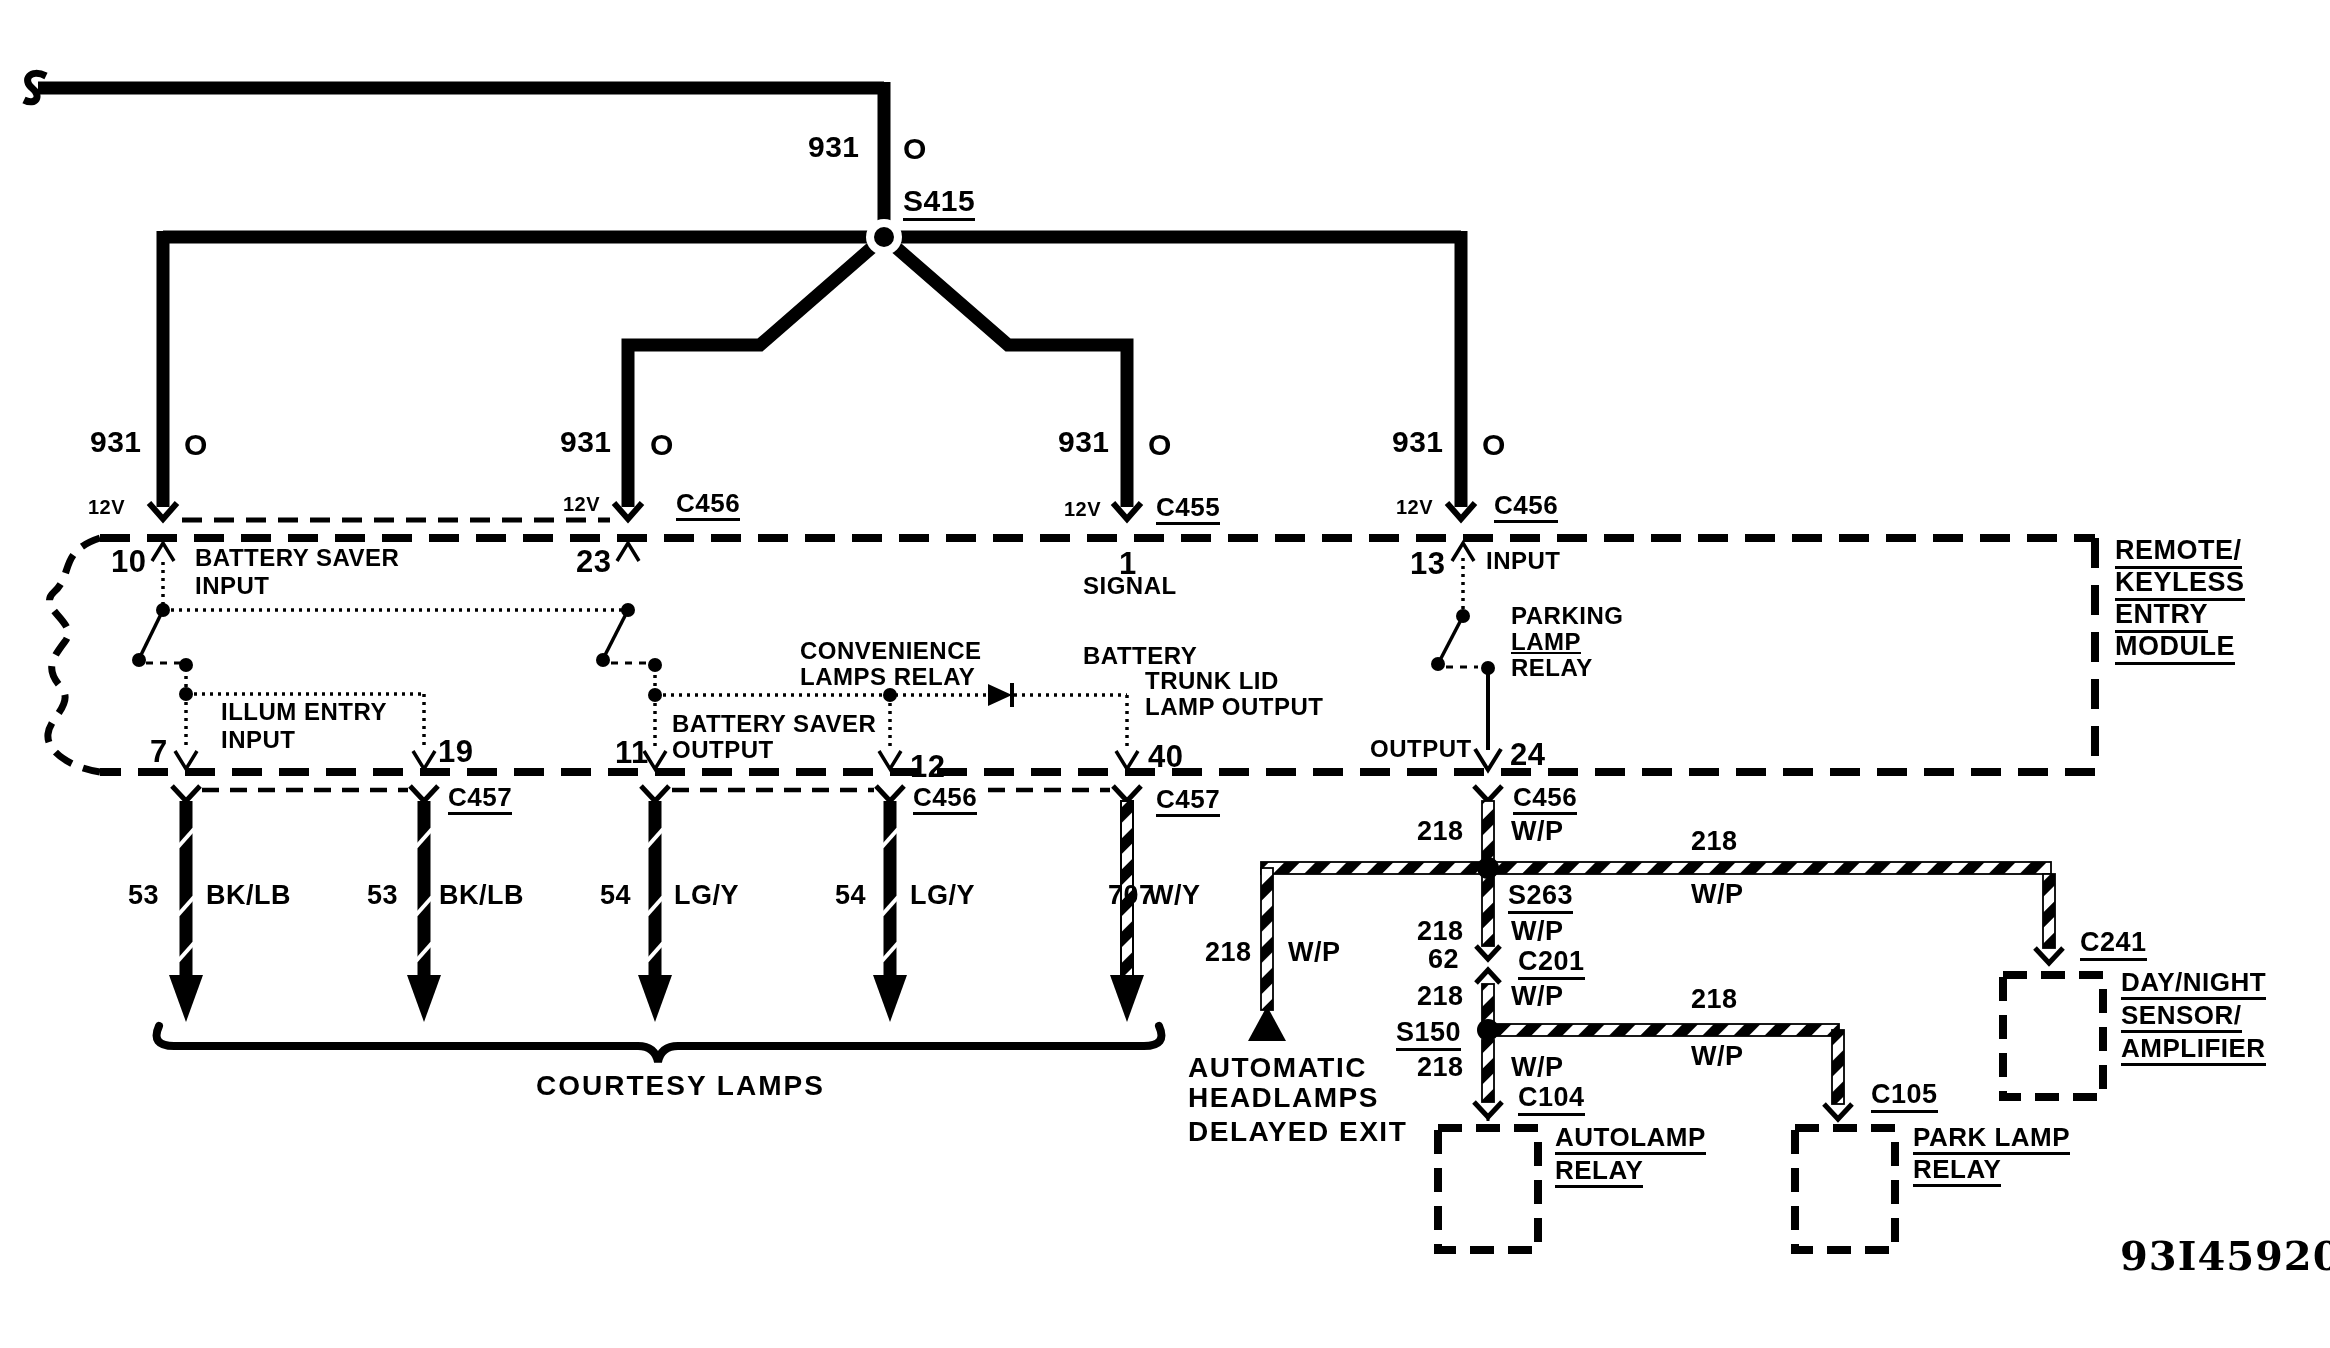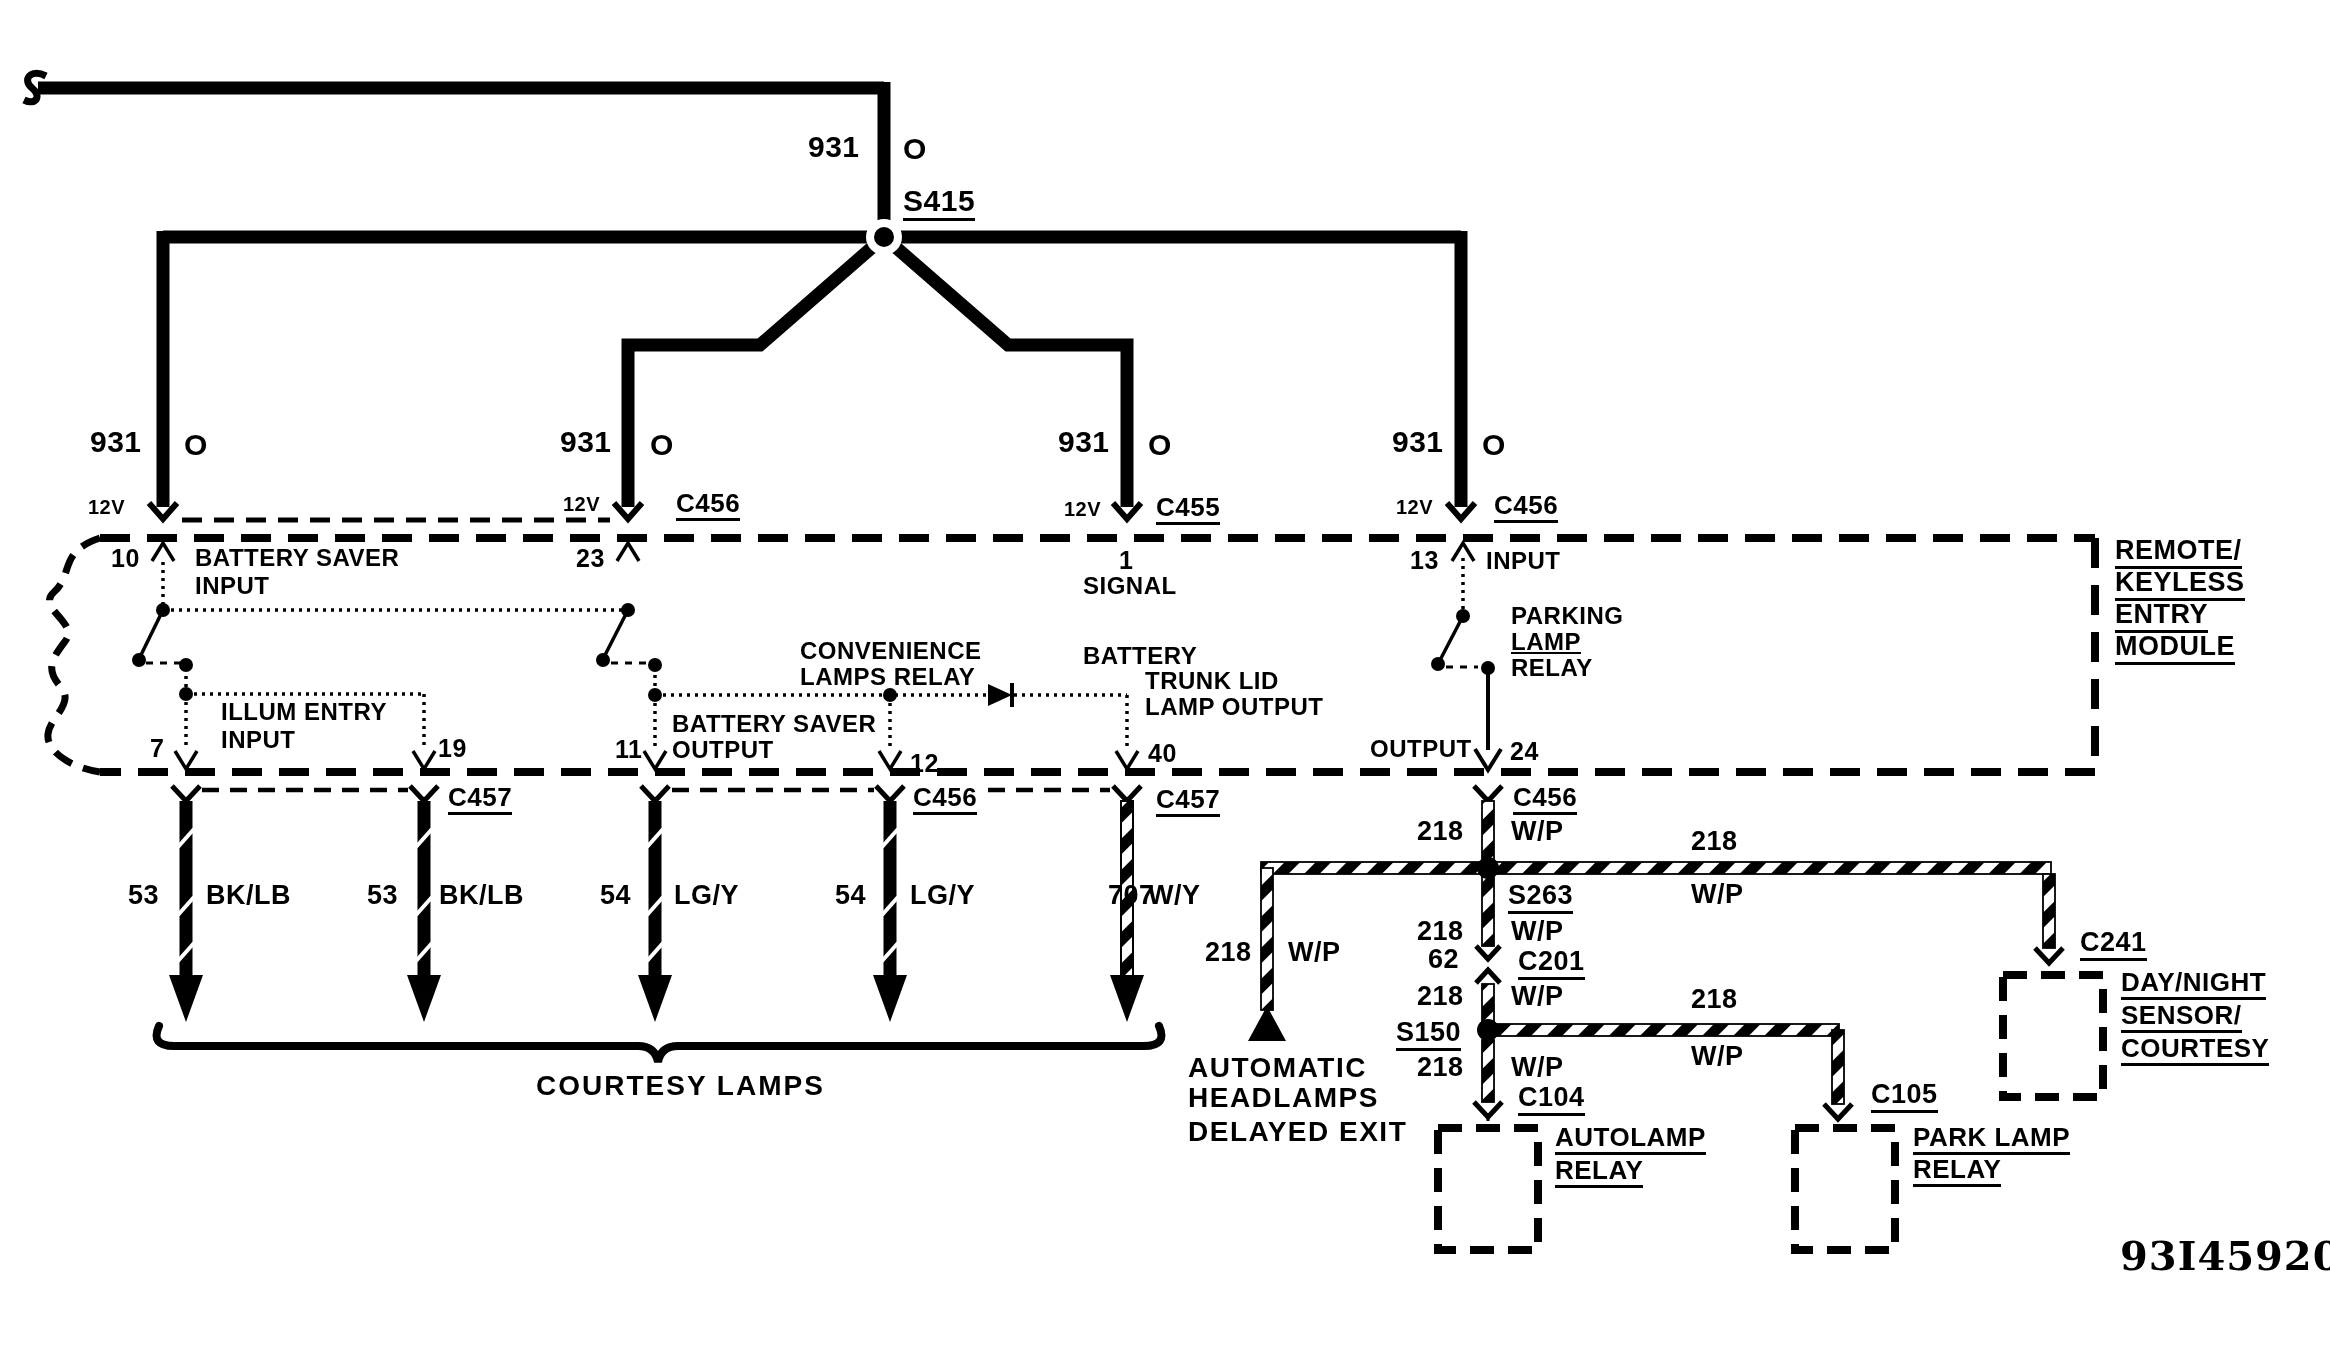--- a/index.html
+++ b/index.html
@@ -2,21 +2,21 @@
 <html><head>
 <meta charset="utf-8">
 <style>
   html,body{margin:0;padding:0;background:#fff;}
   #canvas{position:relative;width:2330px;height:1348px;background:#fff;overflow:hidden;}
   #wires{position:absolute;left:0;top:0;}
   .lbl{position:absolute;color:#000;font-family:"Liberation Sans","DejaVu Sans",sans-serif;font-weight:700;line-height:1;white-space:nowrap;letter-spacing:.5px;}
   .u{border-bottom:3px solid #000;padding-bottom:2px;}
   .s20{font-size:20px;}
   .s24{font-size:24px;}
-  .s25{font-size:25px;}
+  .s25{font-size:31px;}
   .s26{font-size:26px;}
   .s27{font-size:27px;}
   .s28{font-size:28px;}
   .s30{font-size:30px;}
   .serif{font-family:"DejaVu Serif","Liberation Serif",serif;font-size:40px;font-weight:700;letter-spacing:1px;}
 </style>
 </head>
 <body>
 
 <div id="canvas">
@@ -289,21 +289,21 @@
   <div class="lbl s27" style="left:1691px;top:986px;">218</div>
   <div class="lbl s27" style="left:1691px;top:1043px;">W/P</div>
   <div class="lbl s27 u" style="left:1871px;top:1081px;">C105</div>
 
   <div class="lbl s28" style="left:1188px;top:1054px;letter-spacing:1.5px;">AUTOMATIC</div>
   <div class="lbl s28" style="left:1188px;top:1084px;letter-spacing:1.5px;">HEADLAMPS</div>
   <div class="lbl s28" style="left:1188px;top:1118px;letter-spacing:1.5px;">DELAYED EXIT</div>
 
   <div class="lbl s26 u" style="left:2121px;top:969px;">DAY/NIGHT</div>
   <div class="lbl s26 u" style="left:2121px;top:1002px;">SENSOR/</div>
-  <div class="lbl s26 u" style="left:2121px;top:1035px;">COURTESY</div>
+  <div class="lbl s26 u" style="left:2121px;top:1035px;">AMPLIFIER</div>
   <div class="lbl s26 u" style="left:1555px;top:1124px;">AUTOLAMP</div>
   <div class="lbl s26 u" style="left:1555px;top:1157px;">RELAY</div>
   <div class="lbl s26 u" style="left:1913px;top:1124px;">PARK LAMP</div>
   <div class="lbl s26 u" style="left:1913px;top:1156px;">RELAY</div>
 
   <div class="lbl serif" style="left:2120px;top:1236px;">93I45920</div>
 
 </div>
 
 </body></html>

